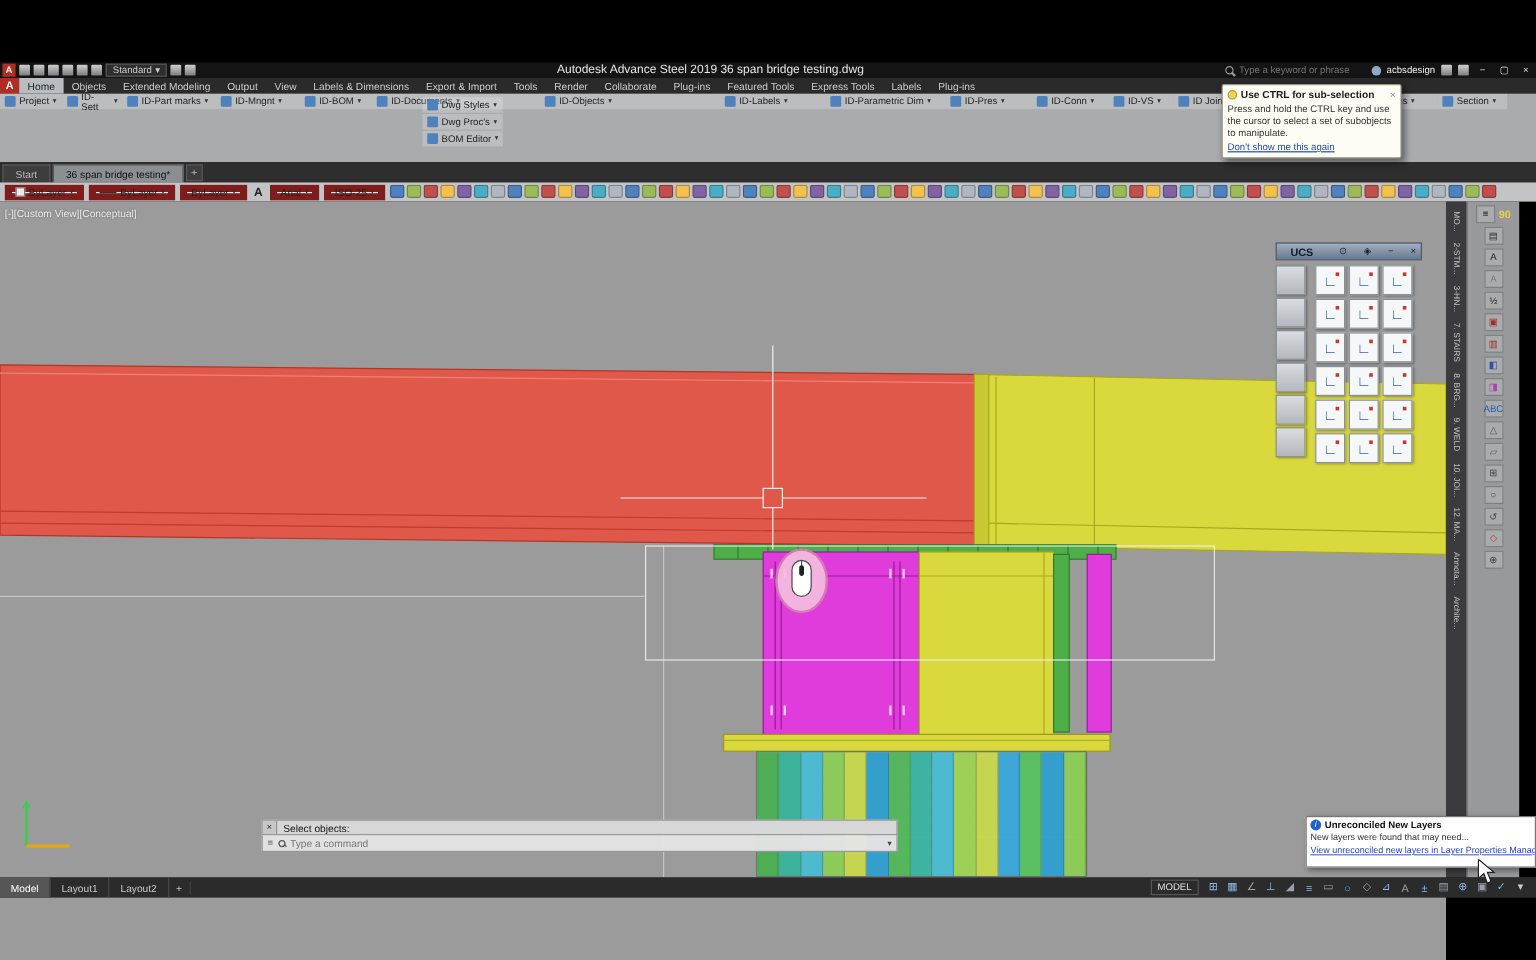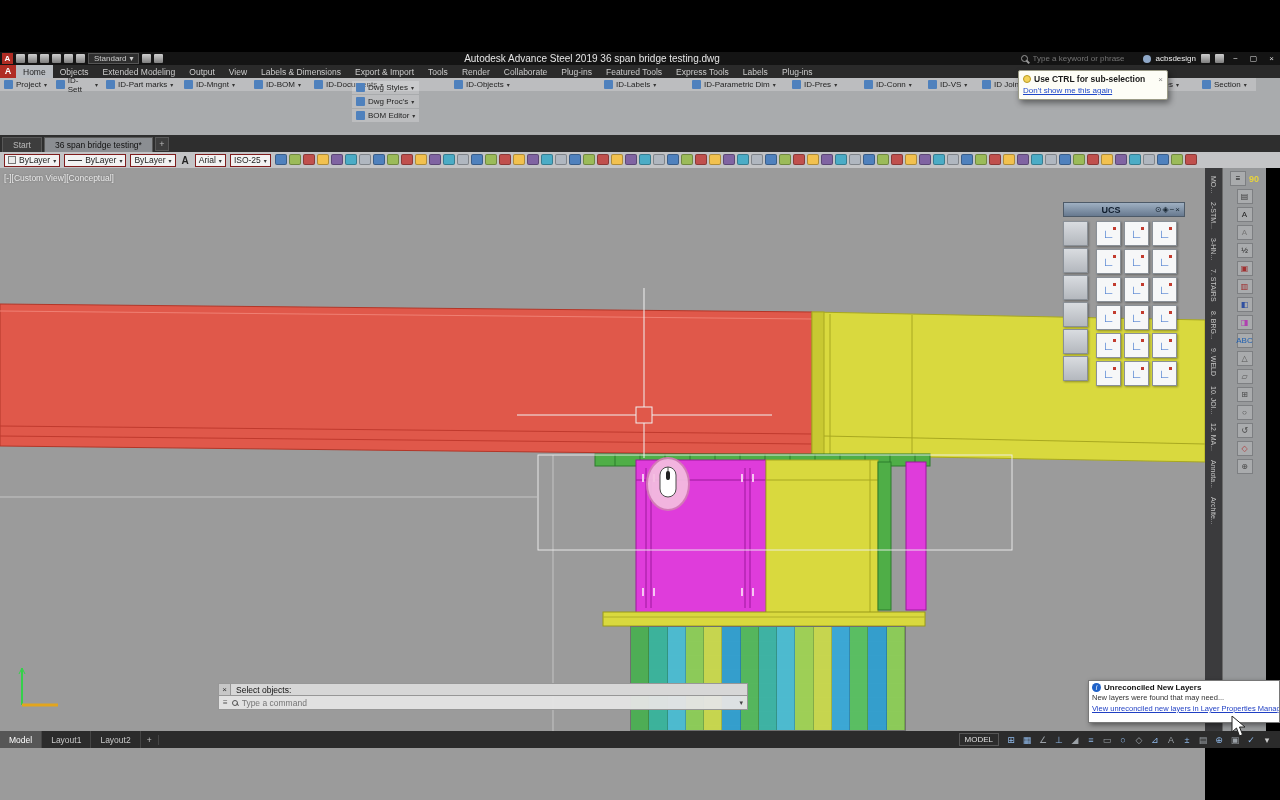--- a/index.html
+++ b/index.html
@@ -49,36 +49,36 @@
 
   
   .filetabs{position:absolute;left:0;top:135px;width:1280px;height:17px;background:#2e2e2e;display:flex;align-items:flex-end;padding-left:2px;}
   .ft-host{display:flex;align-items:flex-end;height:100%;}
   .ftab{height:15px;display:flex;align-items:center;padding:0 10px;margin-right:2px;font-size:8.5px;color:#bbb;background:#3d3d3d;border:1px solid #585858;border-bottom:none;}
   .ftab.active{background:#8b8e92;color:#101010;}
   .ft-plus{width:14px;height:14px;margin-bottom:1px;background:#3d3d3d;border:1px solid #585858;color:#bbb;font-size:9px;display:flex;align-items:center;justify-content:center;}
 
   
   .propsbar{position:absolute;left:0;top:152px;width:1280px;height:16px;background:#c3c4c6;display:flex;align-items:center;gap:4px;padding:0 4px;font-size:8.5px;color:#222;}
-  .combo{display:flex;align-items:center;gap:3px;background:#f2f2f2;border:1px solid #7f1d1d;height:13px;padding:0 3px;flex:none;}
+  .combo{display:flex;align-items:center;gap:3px;background:#f2f2f2;border:6px solid #7f1d1d;height:13px;padding:0 3px;flex:none;}
   .combo .cswatch{width:8px;height:8px;background:#eaeaea;border:1px solid #777;}
   .combo .cline{width:14px;height:0;border-top:1px solid #333;}
   .combo .arrow{font-size:6px;color:#333;}
   .a-glyph{font-weight:bold;font-size:10px;color:#222;padding:0 2px;}
 
   
   .canvas{position:absolute;left:0;top:168px;width:1205px;height:714px;background:var(--canvas-bg);overflow:hidden;}
   .model-svg{position:absolute;left:0;top:0;}
   .vp-label{position:absolute;left:4px;top:5px;font-size:8.5px;color:#ececec;text-shadow:0 0 2px rgba(0,0,0,.35);z-index:3;}
   .stripes{position:absolute;left:630px;top:458px;width:276px;height:105px;display:flex;border:1px solid #6f6f6f;z-index:2;background:repeating-linear-gradient(180deg,rgba(255,255,255,.15) 0 1px,transparent 1px 14px);}
   .stripe{flex:1;opacity:.95;border-right:1px solid rgba(0,0,0,.18);}
 
   
   .ucs{position:absolute;left:1063px;top:34px;width:122px;z-index:6;}
-  .ucs-title{height:15px;background:linear-gradient(#9fb0c2,#67798f);border:1px solid #4d5a68;display:flex;align-items:center;gap:1px;padding:0 4px;font-size:9px;color:#0e1c2c;}
+  .ucs-title{height:15px;background:linear-gradient(#9fb0c2,#67798f);border:1px solid #4d5a68;display:flex;align-items:center;gap:14px;padding:0 4px;font-size:9px;color:#0e1c2c;}
   .ucs-title .ucs-name{flex:1;text-align:center;font-weight:bold;}
   .ucs-tbtn{font-size:8px;color:#16242f;}
   .ucs-body{display:flex;gap:8px;padding-top:4px;}
   .ucs-colL{display:flex;flex-direction:column;gap:2px;}
   .ucs-grid{display:grid;grid-template-columns:repeat(3,25px);gap:3px;}
   .ucs-btn{width:25px;height:25px;border:1px solid #8a9097;box-shadow:1px 1px 2px rgba(0,0,0,.35);display:flex;align-items:center;justify-content:center;}
   .ucs-btn.tex{background:linear-gradient(#d9dce0,#b4b8be);}
   .ucs-btn.white{background:#f6f7f8;color:#2b66c8;font-size:12px;position:relative;}
   .ucs-btn.white::after{content:"";position:absolute;right:4px;top:5px;width:3px;height:3px;background:#c23b2e;}
 
@@ -311,20 +311,21 @@
           <span class="carat">▾</span>
         </div>
       </div>
 
   <div class="tooltip">
     <div class="tt-head">
       <span class="bulb-icon"></span>
       <span class="tt-title">Use CTRL for sub-selection</span>
       <span class="tt-close">×</span>
     </div>
+    <div class="tt-body">Press and hold the CTRL key and use the cursor to select a set of subobjects to manipulate.</div>
     <a class="tt-link">Don't show me this again</a>
   </div>
 
   <div class="filetabs">
     <div class="ft-host">
 
         <span class="ftab">Start</span>
 
         <span class="ftab active">36 span bridge testing*</span>
       </div>

